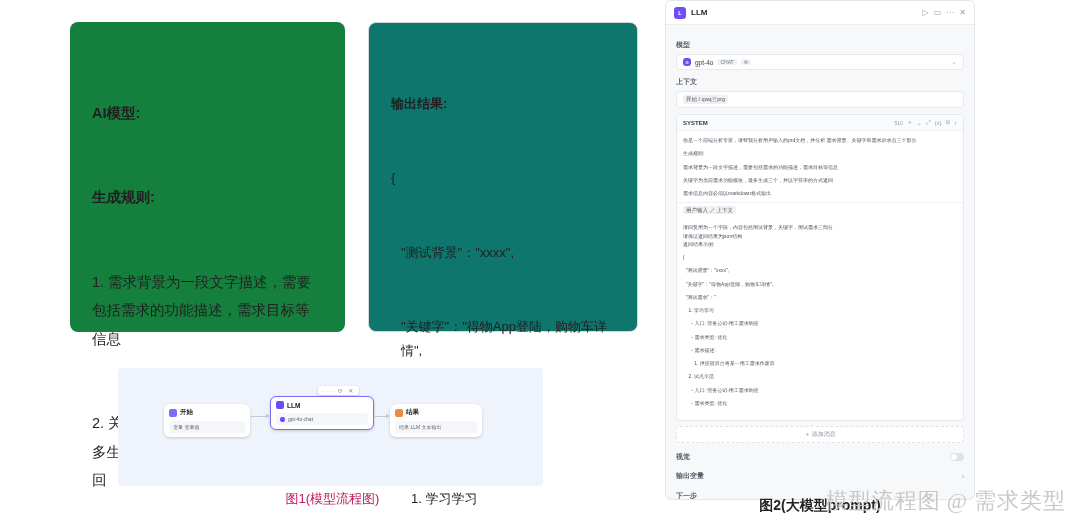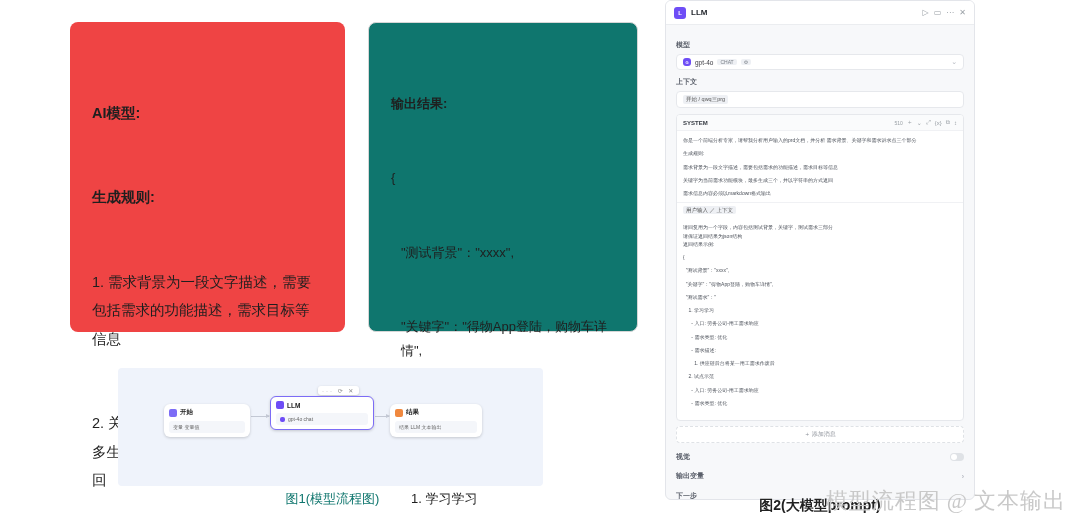--- a/index.html
+++ b/index.html
@@ -21,21 +21,21 @@
     position:absolute;
     border-radius:8px;
     padding:20px 22px;
     font-size:14.5px;
     line-height:1.95;
     color:#1f1f1f;
     white-space:pre-wrap;
   }
   .card-left {
     left:70px; top:22px; width:275px; height:310px;
-    background:#ef4444;
+    background:#15803d;
   }
   .card-right {
     left:368px; top:22px; width:270px; height:310px;
     background:#0f766e;
     border:1px solid #d6d6d6;
     font-size:13px;
     line-height:1.9;
   }
   .card b { font-weight:bold; }
   .card .ln { display:block; }
@@ -81,21 +81,21 @@
   }
   .conn-1 { left:133px; top:48px; width:18px; }
   .conn-2 { left:257px; top:48px; width:14px; }
   .llm-toolbar {
     position:absolute; left:200px; top:18px;
     background:#fff; border-radius:3px; box-shadow:0 1px 3px rgba(0,0,0,.2);
     font-size:6px; color:#888; padding:1px 4px; letter-spacing:2px;
   }
   .fig-caption {
     position:absolute; width:100%; text-align:center;
-    font-size:13px; color:#0f766e;
+    font-size:13px; color:#be185d;
   }
   .cap1 { left:0; top:490px; width:665px; }
 
   
   .right-panel {
     position:absolute; left:665px; top:0; width:310px; height:500px;
     background:#f7f8fa;
     border:1px solid #e3e5ea;
     border-radius:6px;
     overflow:hidden;
@@ -332,14 +332,14 @@
     <div class="row-between" style="margin-top:10px;">
       <span>下一步</span>
     </div>
 
   </div>
 </div>
 
 <div class="cap2">图2(大模型prompt)</div>
 
 <div class="watermark">
-  <span>模型流程图</span><span class="wm-sep">@</span><span>文本输出</span>
+  <span>模型流程图</span><span class="wm-sep">@</span><span>需求类型</span>
 </div>
 
 </body></html>

